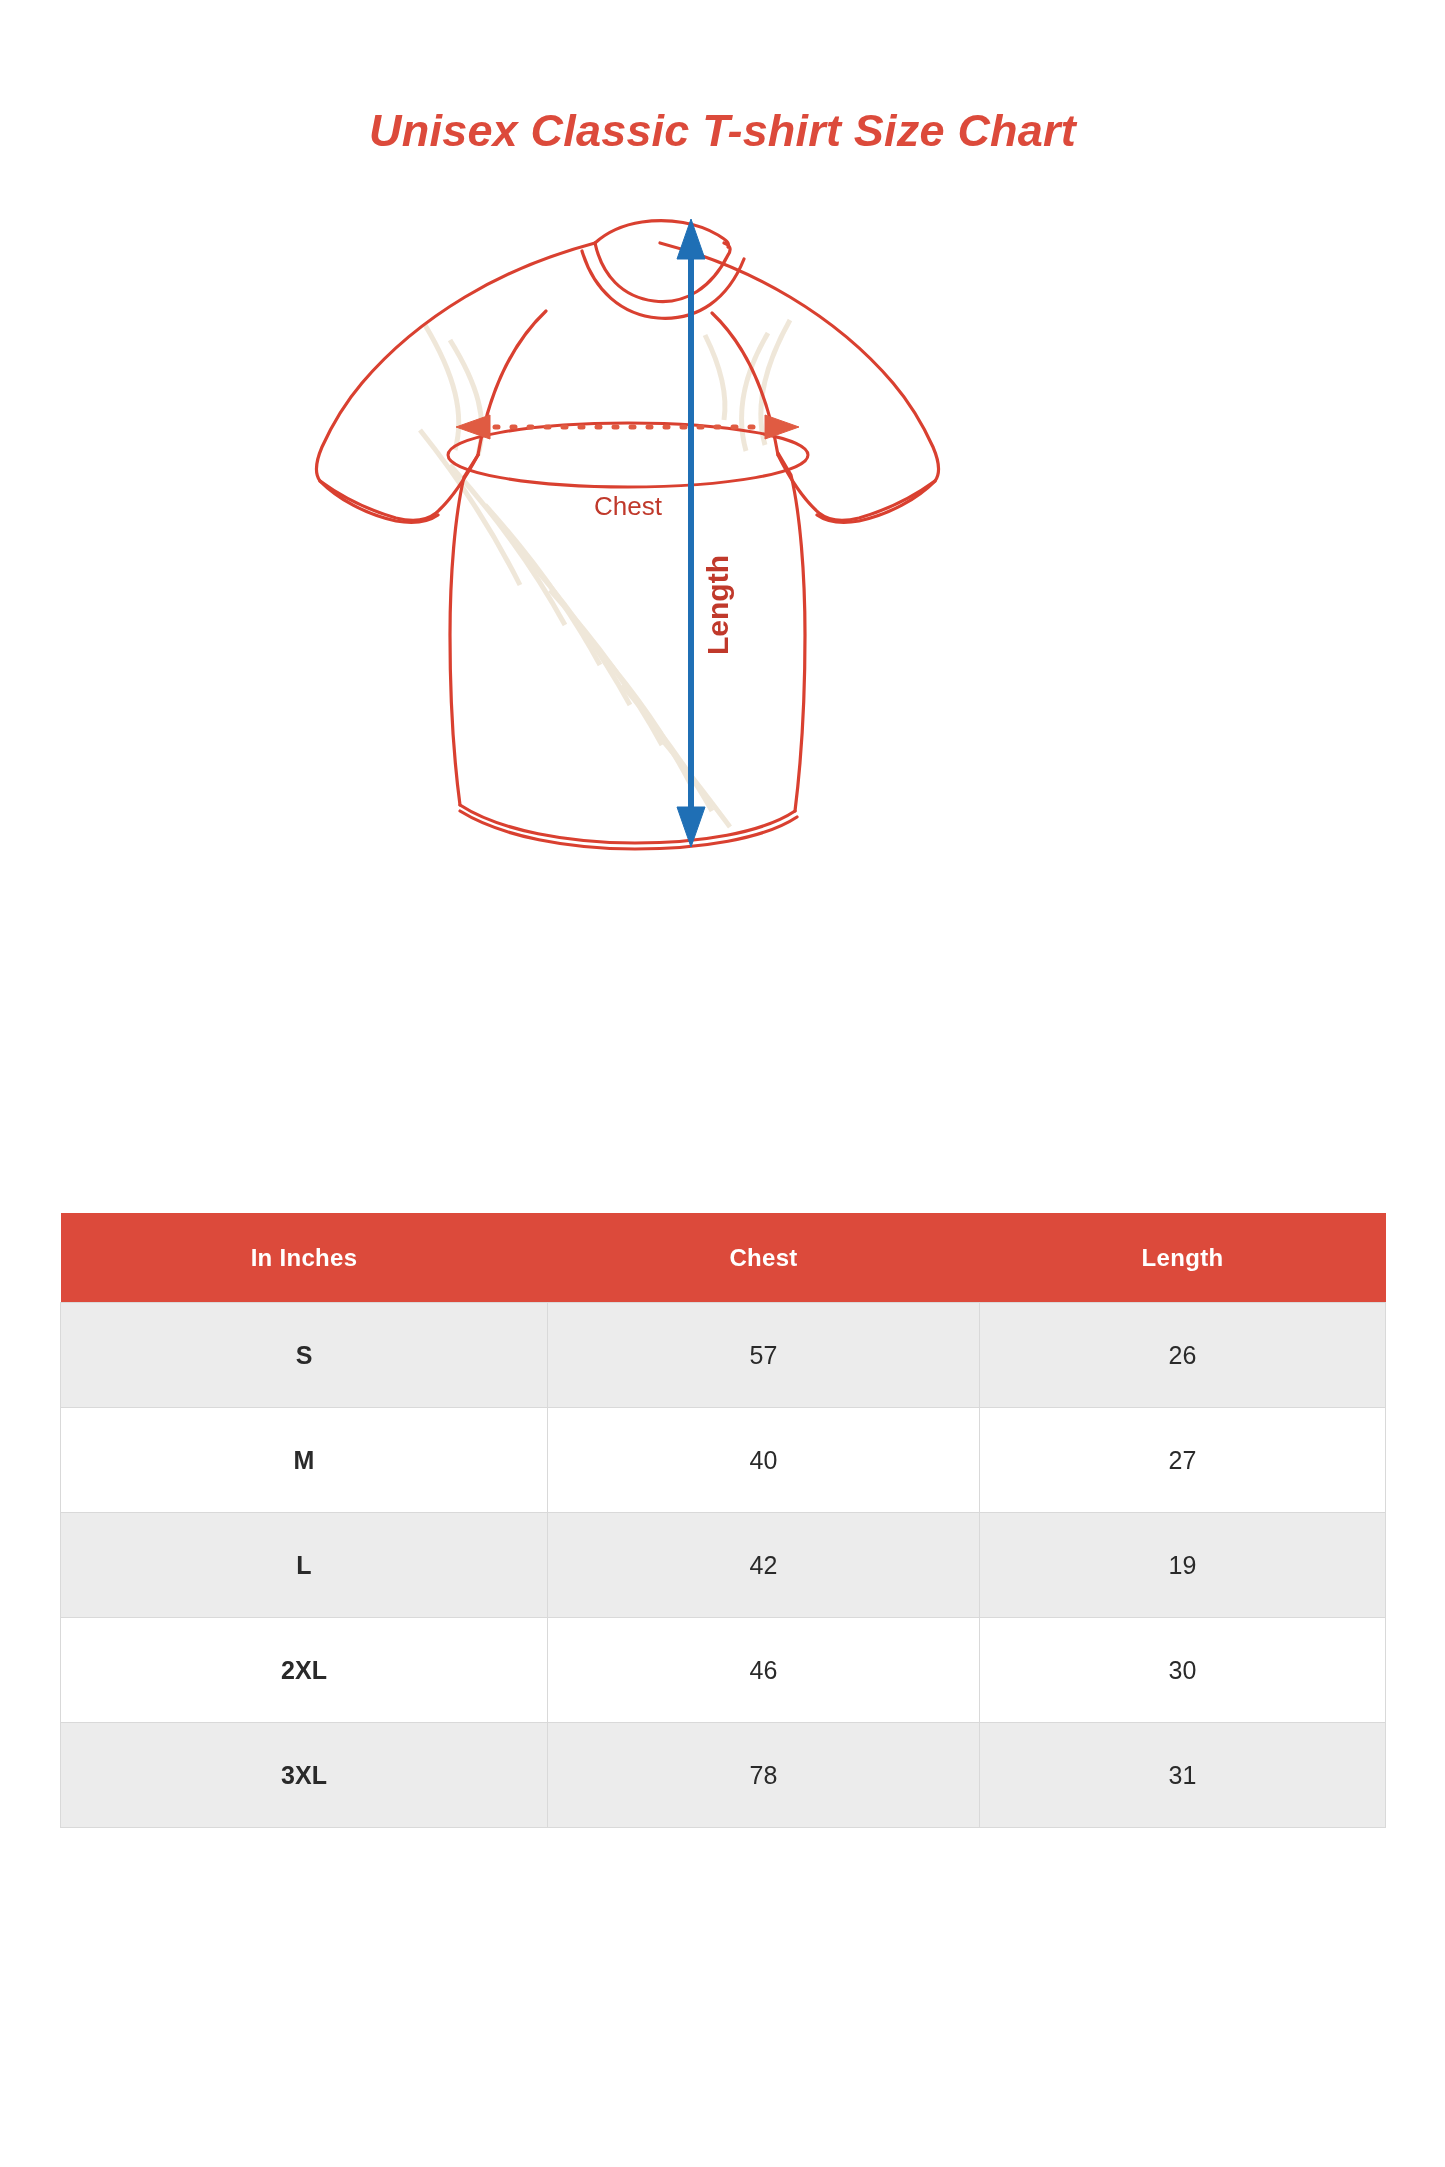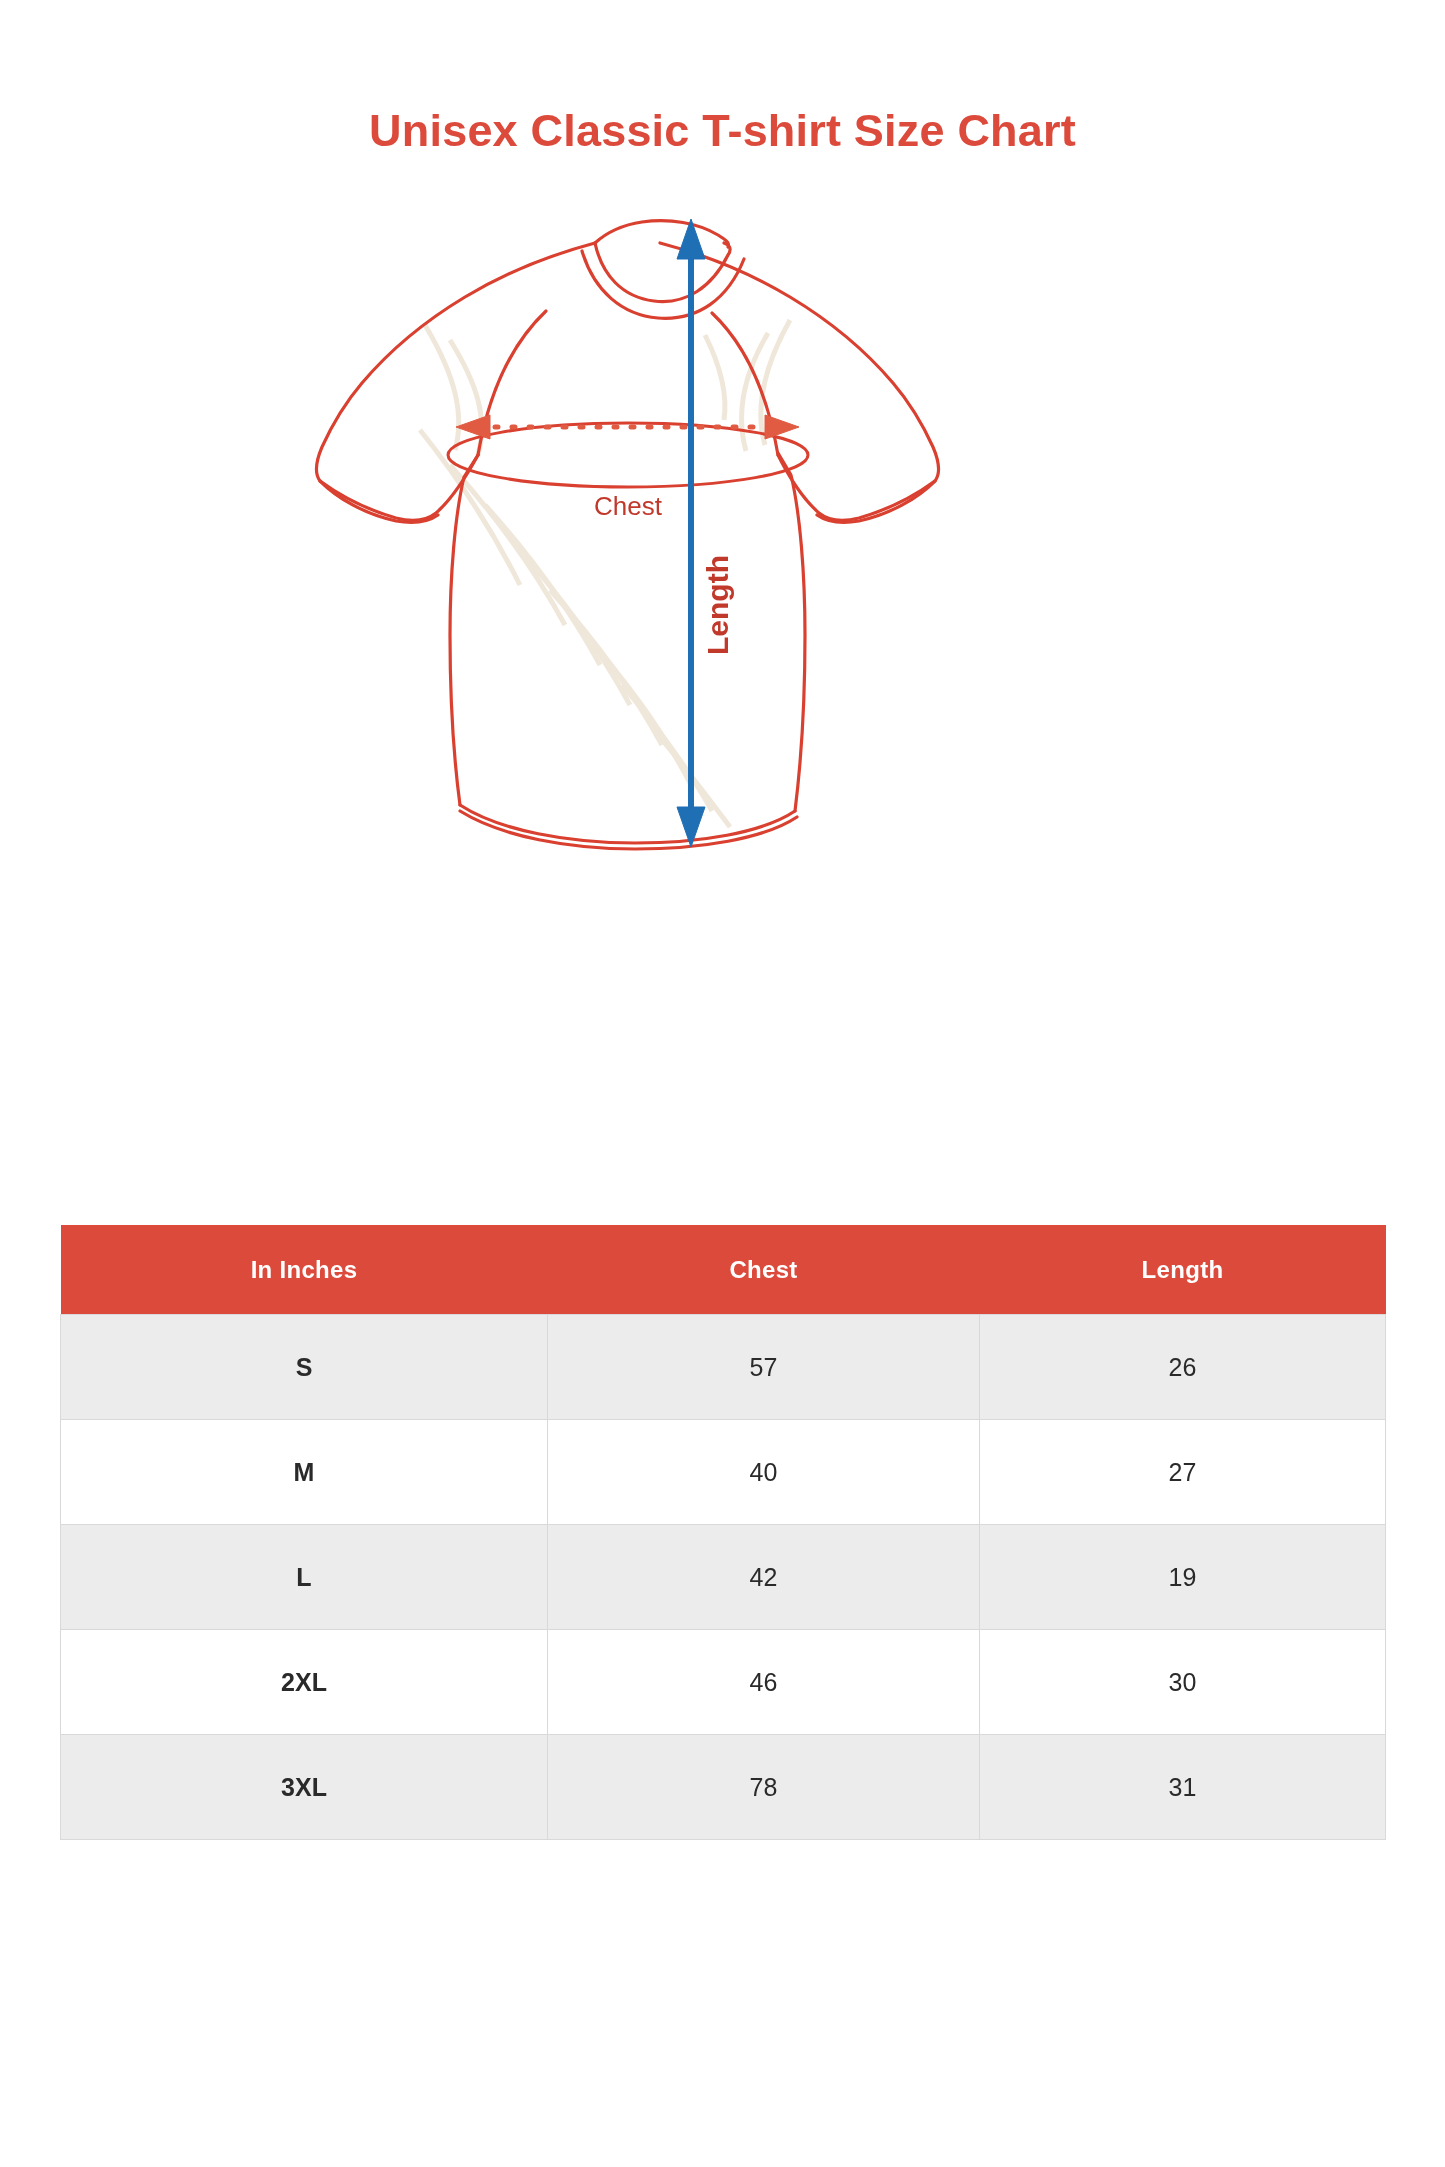--- a/index.html
+++ b/index.html
@@ -24,20 +24,21 @@
   .title {
     position: absolute;
     left: 0;
     top: 105px;
     width: 1445px;
     text-align: center;
     font-size: 45px;
     font-weight: bold;
     color: #dc4a3b;
     letter-spacing: 0.2px;
+    font-style: italic;
   }
   .diagram {
     position: absolute;
     left: 250px;
     top: 215px;
     width: 945px;
     height: 660px;
   }
   .diagram svg {
     display: block;
@@ -45,21 +46,20 @@
   .table-wrap {
     position: absolute;
     left: 60px;
     top: 1213px;
     width: 1325px;
   }
   table.size-table {
     border-collapse: collapse;
     width: 1325px;
     table-layout: fixed;
-    margin-top: 12px;
   }
   table.size-table th {
     background: #dc4a3b;
     color: #ffffff;
     font-size: 24px;
     font-weight: bold;
     height: 87px;
     text-align: center;
     border: none;
     letter-spacing: 0.3px;

